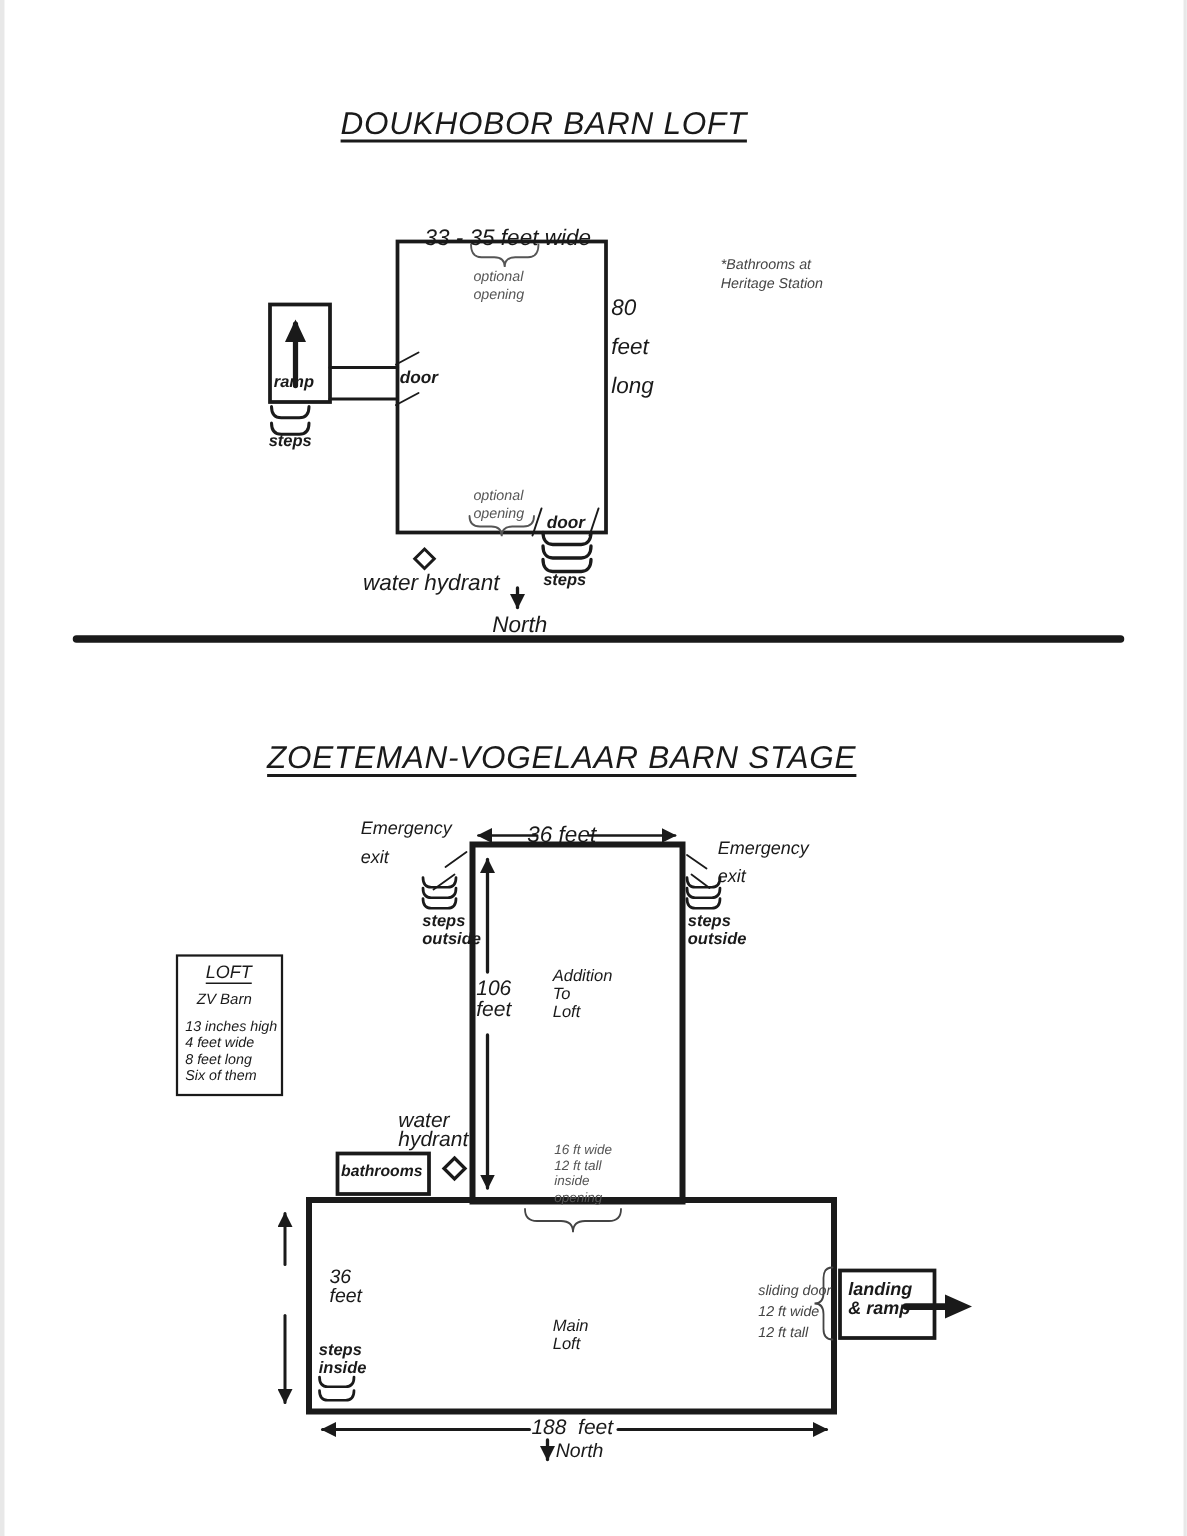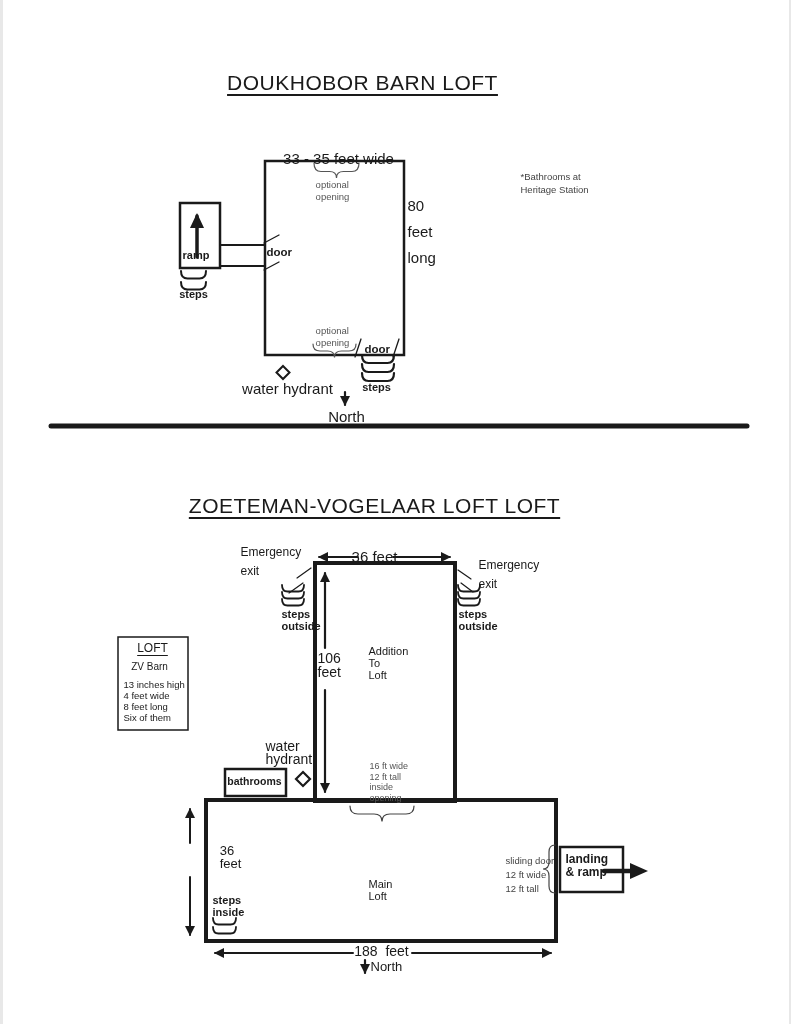--- a/index.html
+++ b/index.html
@@ -1,19 +1,19 @@
 <!DOCTYPE html>
 <html><head>
 <meta charset="utf-8">
 <style>
   html,body{margin:0;padding:0;background:#e8e8e8;}
   .canvas{
     position:relative;width:786px;height:1024px;background:#ffffff;
     margin:0 auto;overflow:hidden;
-    font-family:"Liberation Sans",sans-serif;color:#1a1a1a;
+    font-family:"Liberation Sans",sans-serif;color:#1a1a1a;font-style:italic;
   }
   .layer{position:absolute;inset:0;}
   svg.linework{position:absolute;left:0;top:0;width:791px;height:1024px;}
   .lbl{
     position:absolute;white-space:pre-wrap;line-height:1.15;
     color:#1a1a1a;font-family:"Liberation Sans",sans-serif;
   }
   .c{transform:translateX(-50%);text-align:center;}
   .b{font-weight:bold;}
   .mut{color:#555555;}
@@ -140,33 +140,33 @@
   <div class="layer">
     <div class="lbl c title" style="left:360px;top:71px;">DOUKHOBOR BARN LOFT</div>
     <div class="lbl c dim" style="left:336px;top:150px;">33 - 35 feet wide</div>
     <div class="lbl dim" style="left:405px;top:193px;line-height:26px;">80
 feet
 long</div>
     <div class="lbl c mut" style="left:330px;top:179px;font-size:9.5px;line-height:12px;text-align:left;">optional
 opening</div>
     <div class="lbl c mut" style="left:330px;top:325px;font-size:9.5px;line-height:12px;text-align:left;">optional
 opening</div>
-    <div class="lbl mut2" style="left:478px;top:170px;font-size:9.5px;line-height:13px;margin-left:40px;">*Bathrooms at
+    <div class="lbl mut2" style="left:478px;top:170px;font-size:9.5px;line-height:13px;">*Bathrooms at
 Heritage Station</div>
     <div class="lbl b" style="left:180px;top:249px;font-size:11px;">ramp</div>
     <div class="lbl c b" style="left:191px;top:288px;font-size:11px;">steps</div>
     <div class="lbl b" style="left:264px;top:246px;font-size:11.5px;">door</div>
     <div class="lbl b" style="left:362px;top:343px;font-size:11.5px;">door</div>
     <div class="lbl c b" style="left:374px;top:381px;font-size:11px;">steps</div>
     <div class="lbl c dim" style="left:285px;top:380px;">water hydrant</div>
     <div class="lbl c dim" style="left:344px;top:408px;">North</div>
   </div>
 
   <div class="layer">
-    <div class="lbl c title" style="left:372px;top:494px;">ZOETEMAN-VOGELAAR LOFT LOFT</div>
+    <div class="lbl c title" style="left:372px;top:494px;">ZOETEMAN-VOGELAAR BARN STAGE</div>
     <div class="lbl c dim" style="left:372px;top:548px;">36 feet</div>
     <div class="lbl" style="left:238px;top:543px;font-size:12px;line-height:19px;">Emergency
 exit</div>
     <div class="lbl" style="left:476px;top:556px;font-size:12px;line-height:19px;">Emergency
 exit</div>
     <div class="lbl b" style="left:279px;top:609px;font-size:11px;line-height:11.5px;">steps
 outside</div>
     <div class="lbl b" style="left:456px;top:609px;font-size:11px;line-height:11.5px;">steps
 outside</div>
     <div class="lbl" style="left:315px;top:652px;font-size:14px;line-height:13.5px;">106

